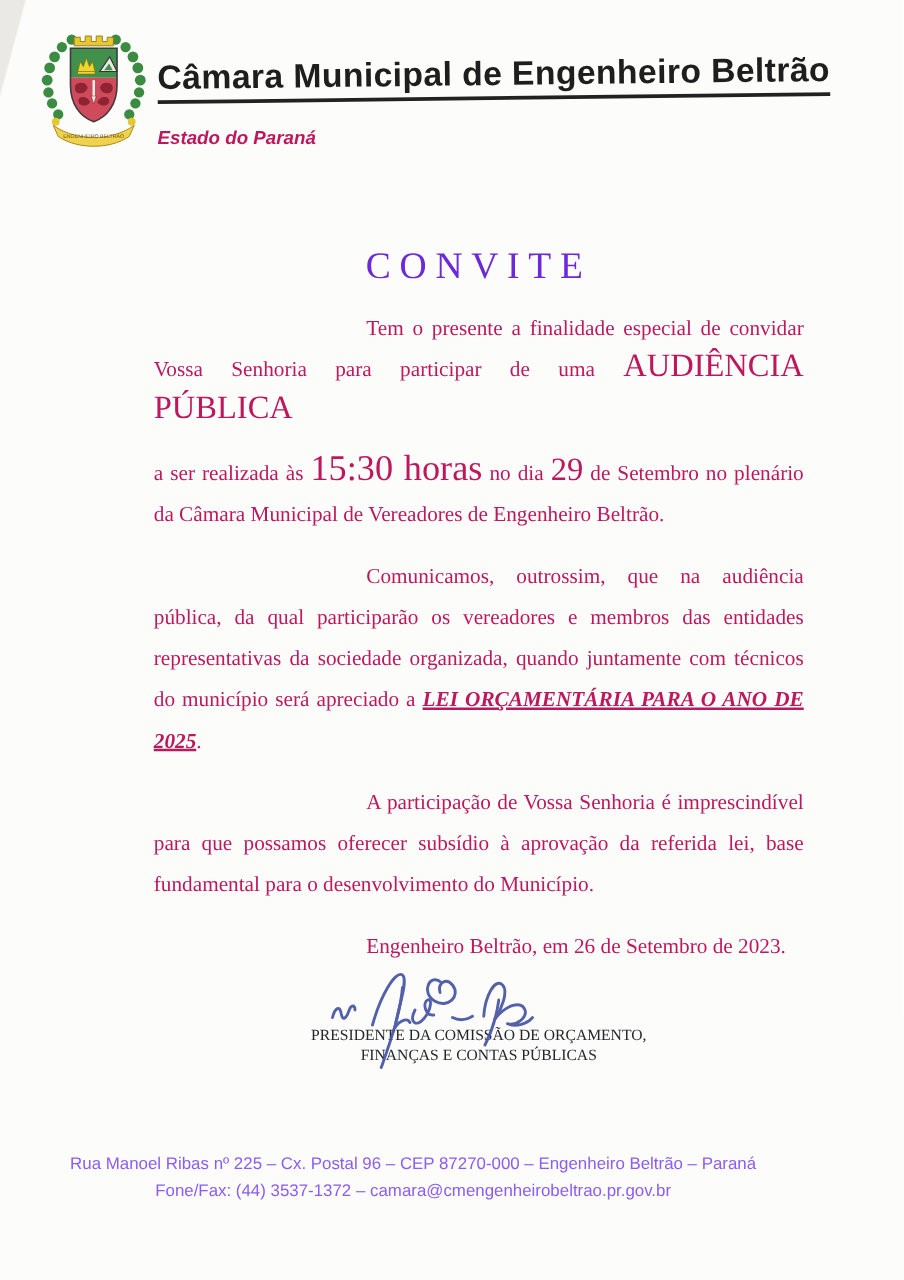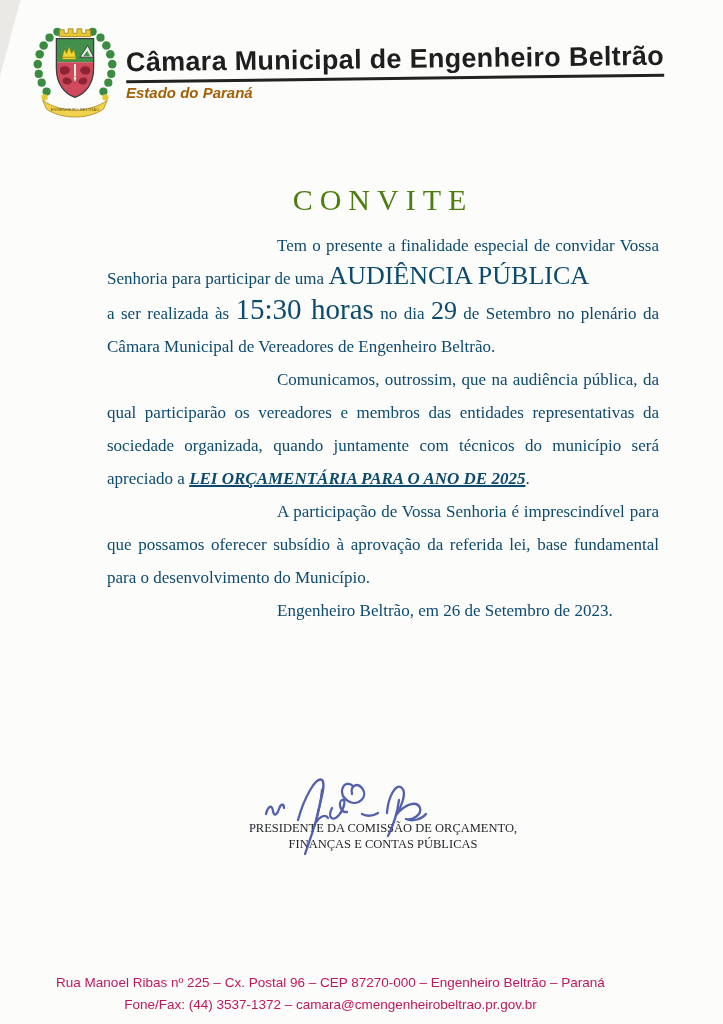--- a/index.html
+++ b/index.html
@@ -24,34 +24,34 @@
   }
   .org-title{
     display:inline-block;
     font-size:27px;font-weight:700;letter-spacing:.3px;color:#1e1e1e;
     border-bottom:3.5px solid #222;
     padding-bottom:2px;
     transform:rotate(-.7deg);
     white-space:nowrap;
   }
   .org-subtitle{
-    margin-top:4px;
-    font-size:15px;font-weight:700;font-style:italic;color:#a16207;
+    margin-top:22px;
+    font-size:15px;font-weight:700;font-style:italic;color:#be185d;
   }
   
   .letter{position:absolute;left:107px;top:180px;width:552px;}
   .doc-title{
-    margin:3px 0 12px 0;
+    margin:16px 0 12px 0;
     font-size:30px;font-weight:400;letter-spacing:7px;
-    text-align:center;color:#4d7c0f;
+    text-align:center;color:#6d28d9;
   }
   .letter p{
-    margin:0;
+    margin:16px;
     font-size:17px;line-height:33px;
-    text-align:justify;color:#0c4a6e;
+    text-align:justify;color:#be185d;
   }
   .indent{text-indent:170px;}
   .p1{margin-bottom:10px;}
   .p2{margin-bottom:26px;}
   .p3{margin-bottom:20px;}
   .p4{margin-bottom:10px;}
   .p5{line-height:23px;margin-bottom:14px;}
   .big{font-size:26px;line-height:1;}
   .big-time{font-size:29px;line-height:1;}
   .big-day{font-size:26px;line-height:1;}
@@ -63,24 +63,24 @@
     text-align:center;color:#23262c;
   }
   .sig-name{font-size:16px;letter-spacing:.8px;}
   .sig-role{font-size:12.5px;line-height:16px;margin-top:2px;}
   .sig-svg{
     position:absolute;left:0;right:0;top:772px;margin:0 auto;
     width:260px;height:88px;pointer-events:none;
   }
   
   .footer{
-    position:absolute;left:0;top:972px;width:661px;
+    position:absolute;left:0;top:920px;width:661px;
     text-align:center;
     font-family:"Liberation Sans", sans-serif;
-    font-size:13.5px;line-height:22px;color:#be185d;
+    font-size:13.5px;line-height:22px;color:#8b5cf6;
   }
 </style>
 </head>
 <body>
 
 <div class="page">
 
   <div class="scan-corner"></div>
 
   <svg class="crest" viewBox="0 0 100 100" aria-hidden="true">

